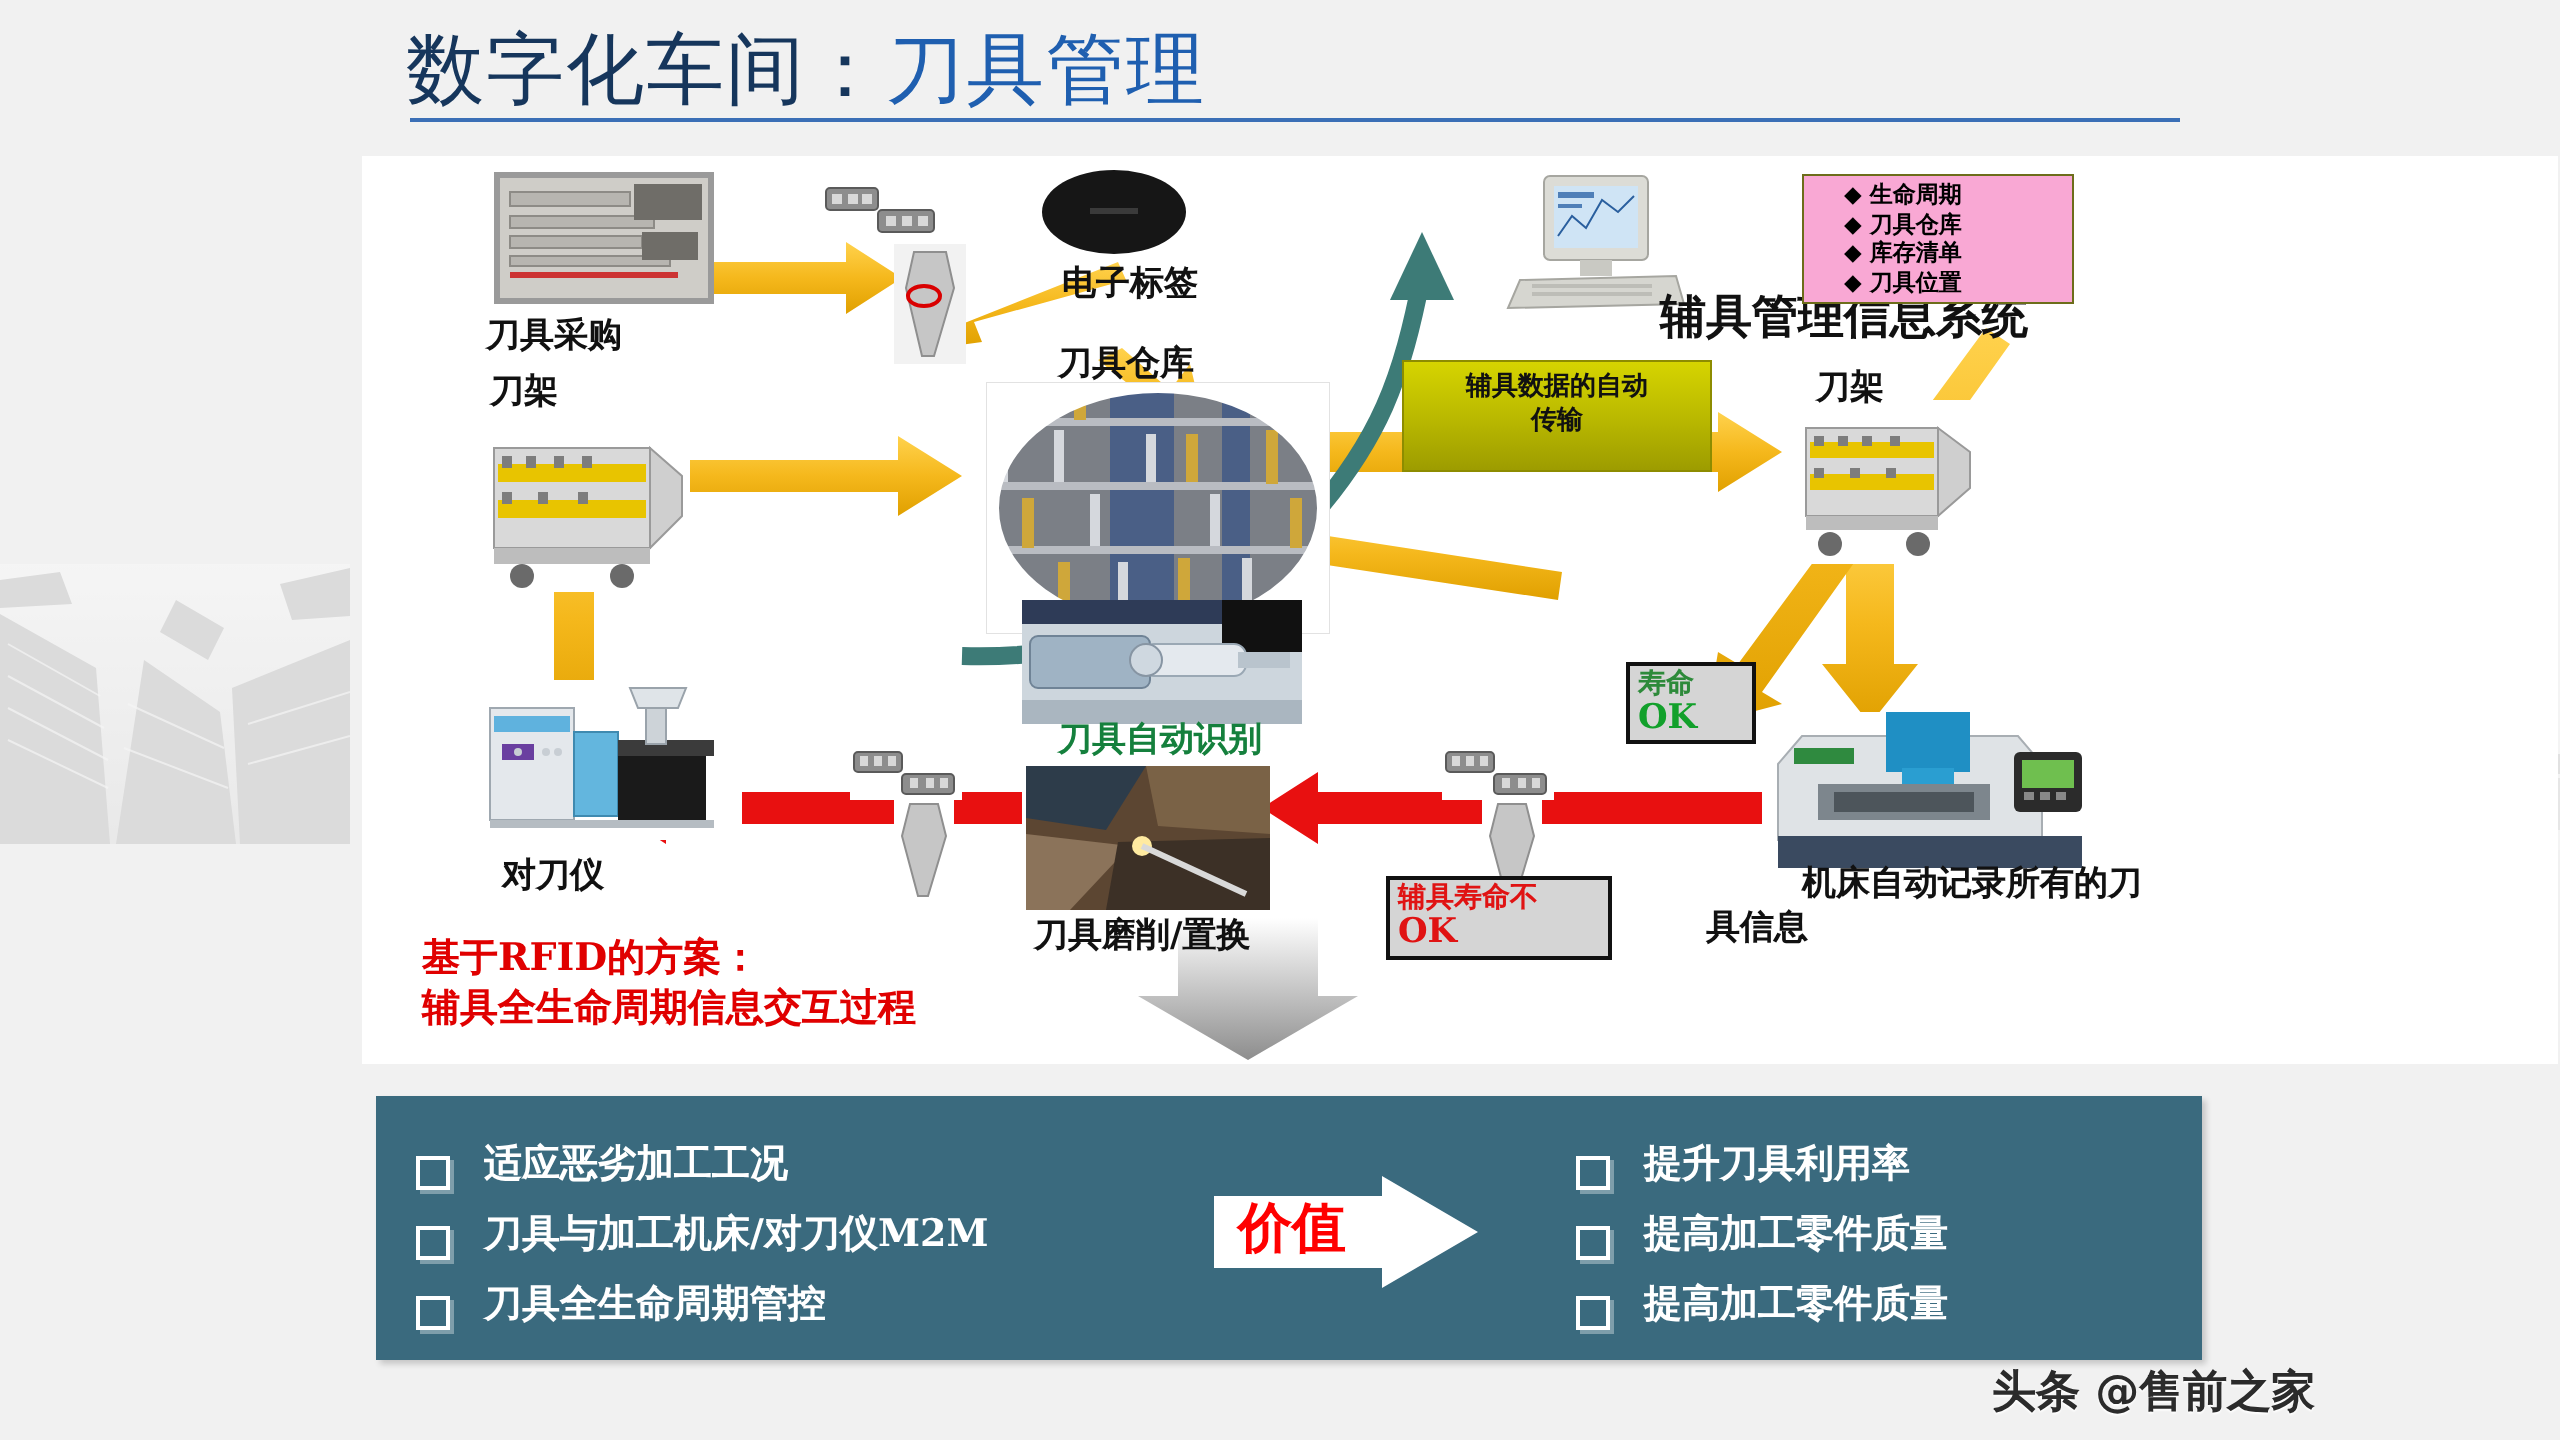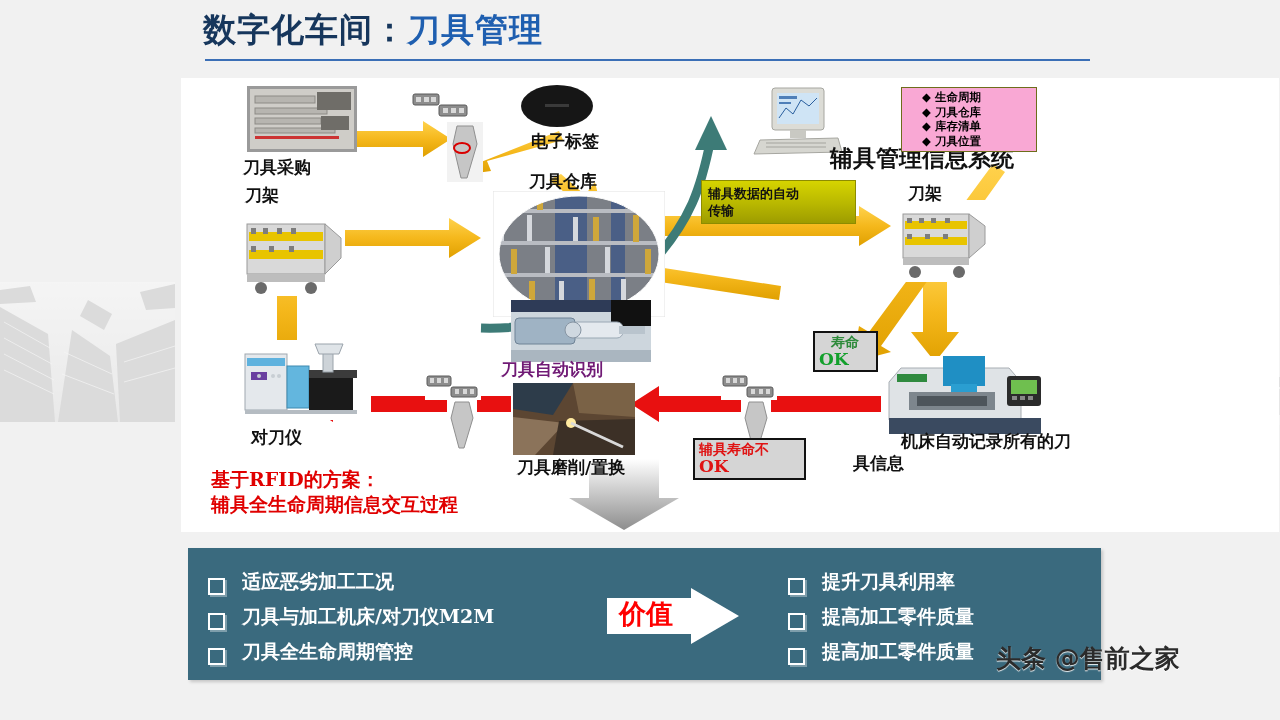--- a/index.html
+++ b/index.html
@@ -13,21 +13,21 @@
 
   
   .bg-photo{position:absolute;opacity:.30;filter:grayscale(1);pointer-events:none;}
   .bg-left{left:0;top:282px;width:175px;height:140px;}
   .bg-right{left:1080px;top:285px;width:200px;height:140px;}
 
   
   .header{position:absolute;left:0;top:0;width:1280px;height:66px;}
   .title{
     position:absolute;left:203px;top:8px;
-    font-size:33px;font-weight:bold;letter-spacing:1px;
+    font-size:39px;font-weight:normal;letter-spacing:1px;
     white-space:nowrap;
     font-family:"DejaVu Sans","Liberation Sans",sans-serif;
   }
   .title .t1{color:#16365c;}
   .title .t2{color:#1f5fb0;}
   .title-rule{
     position:absolute;left:205px;top:59px;width:885px;height:2px;
     background:#3b6fb6;
   }
 
@@ -47,36 +47,36 @@
     position:absolute;left:720px;top:9px;width:110px;
     background:#f9a8d4;border:1px solid #6d6d1a;
     padding:2px 4px 3px 20px;
     font-family:"DejaVu Serif","Liberation Serif",serif;
     font-size:11.5px;font-weight:bold;color:#000;line-height:14.5px;
   }
   .callout div{white-space:nowrap;}
 
   
   .greenbox{
-    position:absolute;left:520px;top:102px;width:155px;height:44px;
+    position:absolute;left:520px;top:102px;width:155px;height:56px;
     background:linear-gradient(180deg,#d6d400 0%,#b8b700 55%,#9d9c00 100%);
     border:1px solid #8d8c00;
     font-family:"DejaVu Serif","Liberation Serif",serif;
     font-weight:bold;font-size:13px;color:#111;
-    padding:4px 6px;box-sizing:border-box;line-height:17px;
+    padding:4px 6px;box-sizing:border-box;line-height:17px;text-align:center;
   }
 
   
   .statusbox{
     position:absolute;background:#d5d5d5;border:2px solid #111;
     font-family:"DejaVu Serif","Liberation Serif",serif;font-weight:bold;
     box-sizing:border-box;padding:1px 4px;line-height:17px;
   }
   .st-ok{left:632px;top:253px;width:65px;height:41px;color:#1a8a2a;font-size:14px;}
-  .st-ok .l1{color:#2d8a3a;margin-left:12px;}
+  .st-ok .l1{color:#2d8a3a;}
   .st-ok .l2{color:#12a02b;font-size:17px;}
   .st-bad{left:512px;top:360px;width:113px;height:42px;font-size:14px;}
   .st-bad .l1{color:#e01313;}
   .st-bad .l2{color:#e01313;font-size:17px;}
 
   
   .redcap{
     position:absolute;left:30px;top:389px;
     color:#e00000;font-weight:bold;font-size:19px;line-height:25px;
     font-family:"DejaVu Serif","Liberation Serif",serif;white-space:nowrap;
@@ -102,22 +102,22 @@
 
   
   .value-arrow{position:absolute;left:419px;top:40px;width:132px;height:56px;}
   .value-arrow .vtext{
     position:absolute;left:12px;top:8px;color:#ff0000;font-size:27px;font-weight:bold;
     font-family:"DejaVu Serif","Liberation Serif",serif;white-space:nowrap;
   }
 
   
   .watermark{
-    position:absolute;left:996px;top:642px;
-    font-size:25px;font-weight:bold;color:#2b2b2b;white-space:nowrap;
+    position:absolute;left:996px;top:681px;
+    font-size:22px;font-weight:bold;color:#2b2b2b;white-space:nowrap;
     font-family:"DejaVu Sans","Liberation Sans",sans-serif;
     text-shadow:0 1px 1px rgba(255,255,255,.9);
   }
 </style>
 </head>
 <body>
 
 <div class="slide">
 
   <svg class="bg-photo bg-left" viewBox="0 0 175 140">
@@ -383,21 +383,21 @@
     <svg class="photo" style="left:330px;top:222px;width:140px;height:62px;" viewBox="0 0 140 62">
       <rect width="140" height="62" fill="#cdd6dd"></rect>
       <rect x="0" y="0" width="140" height="12" fill="#2e3b57"></rect>
       <rect x="100" y="0" width="40" height="26" fill="#111"></rect>
       <rect x="4" y="18" width="60" height="26" rx="4" fill="#9fb3c4" stroke="#6f8396"></rect>
       <rect x="60" y="22" width="52" height="16" rx="6" fill="#e4e9ee" stroke="#9aa8b4"></rect>
       <circle cx="62" cy="30" r="8" fill="#cfd8e0" stroke="#8795a3"></circle>
       <rect x="108" y="26" width="26" height="8" fill="#b9c4cd"></rect>
       <rect x="0" y="50" width="140" height="12" fill="#aab6c0"></rect>
     </svg>
-    <div class="lbl" style="left:320px;top:280px;font-size:17px;color:#701a75;font-family:Liberation Serif, serif;">刀具自动识别</div>
+    <div class="lbl" style="left:348px;top:280px;font-size:17px;color:#15803d;font-family:Liberation Serif, serif;">刀具自动识别</div>
 
     <svg class="photo" style="left:332px;top:305px;width:122px;height:72px;" viewBox="0 0 122 72">
       <rect width="122" height="72" fill="#5c4632"></rect>
       <polygon points="0,0 60,0 40,32 0,26" fill="#2d3c4a"></polygon>
       <polygon points="60,0 122,0 122,34 66,30" fill="#7a6246"></polygon>
       <polygon points="0,34 52,40 22,72 0,72" fill="#8b735a"></polygon>
       <polygon points="46,38 122,36 122,72 40,72" fill="#3c3026"></polygon>
       <circle cx="58" cy="40" r="5" fill="#ffeaa0"></circle>
       <line x1="58" y1="40" x2="110" y2="64" stroke="#d9d9d9" stroke-width="3"></line>
     </svg>

